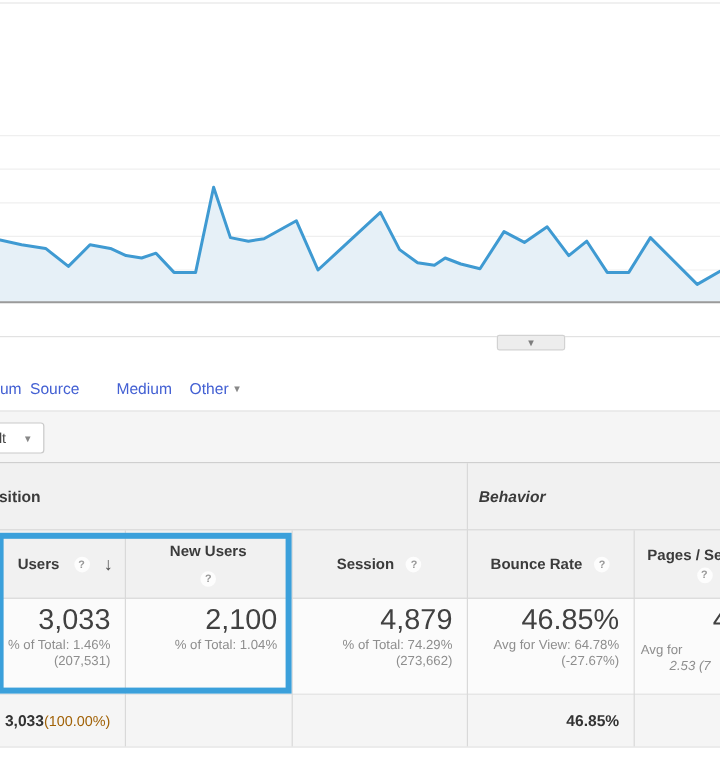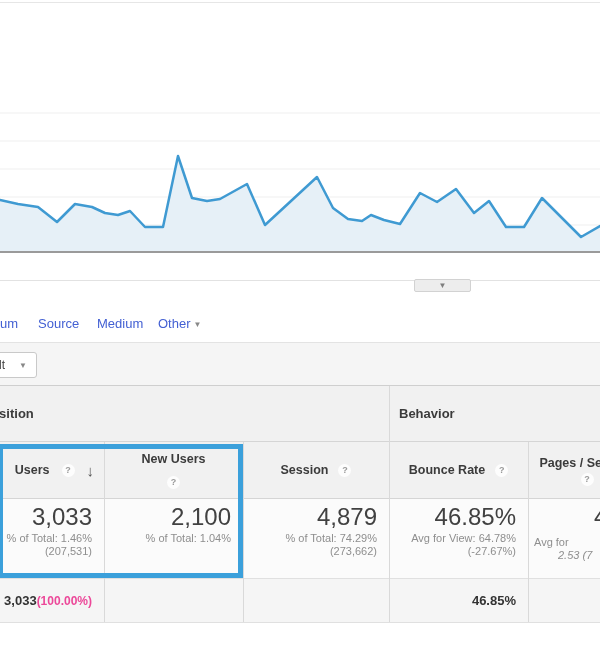--- a/index.html
+++ b/index.html
@@ -49,21 +49,21 @@
   }
   .sort-arrow { font-size:15px; color:#555; font-weight:normal; }
 
   .scell { position:absolute; top:499px; height:79px; text-align:right; padding:3px 12px 0 0; }
   .scell .val { font-size:24px; line-height:30px; color:#414141; }
   .scell .sub { font-size:11px; line-height:13px; color:#8e8e8e; }
   .scell .sub:first-of-type { margin-top:3px; }
 
   .dcell { position:absolute; top:579px; height:43px; line-height:43px; text-align:right; padding-right:12px; font-size:13px; white-space:nowrap; }
   .dcell b { color:#333; }
-  .dcell .pct { font-size:12px; color:#ec4899; font-weight:bold; }
+  .dcell .pct { font-size:12px; color:#a16207; font-weight:normal; }
 
   .frag { position:absolute; color:#8e8e8e; font-size:11px; line-height:13px; white-space:nowrap; }
 
   #blue-box {
     position:absolute; left:-2px; top:444px; width:245px; height:134px;
     border:5px solid #3ba0db; z-index:5; pointer-events:none;
   }
 </style>
 </head>
 <body>
@@ -84,21 +84,21 @@
         <line x1="0" x2="600" y1="152" y2="152" stroke="#9a9a9a" stroke-width="2"></line>
       </svg>
   </div>
 
   <div class="hairline" style="top:280px; background:#e2e2e2;"></div>
   <div id="collapse-btn">
     <span>▼</span>
   </div>
 
   <a class="dim-link" style="right:582px;">Source / Medium</a>
-  <a class="dim-link" style="left:38px;">Source</a>
+  <a class="dim-link" style="left:25px;">Source</a>
   <a class="dim-link" style="left:97px;">Medium</a>
   <a class="dim-link" style="left:158px;"><span>Other</span><span class="dd-arrow">▼</span></a>
 
   <div id="toolbar"></div>
   <div id="sort-btn">
     <span>Default</span><span class="dd-arrow">▼</span>
   </div>
 
   <div class="row-bg" id="group-row"></div>
   <div class="row-bg" id="colhead-row"></div>
@@ -109,21 +109,21 @@
   <div class="hl" style="top:441px;"></div>
   <div class="hl" style="top:498px;"></div>
   <div class="hl" style="top:578px; background:#e0e0e0;"></div>
   <div class="hl" style="top:622px; background:#e0e0e0;"></div>
   <div class="vl" style="left:389px; top:386px; height:236px;"></div>
   <div class="vl" style="left:104px; top:442px; height:180px;"></div>
   <div class="vl" style="left:243px; top:442px; height:180px;"></div>
   <div class="vl" style="left:528px; top:442px; height:180px;"></div>
 
   <div class="group-label" style="left:-37px;">Acquisition</div>
-  <div class="group-label" style="left:399px;">Behavior</div>
+  <div class="group-label" style="left:399px;font-style:italic;">Behavior</div>
 
   <div class="hcell" style="left:-46px; width:150px; justify-content:flex-end; padding-right:10px; gap:12px;">
     <span>Users</span>
     <span class="help">?</span>
     <span class="sort-arrow">↓</span>
   </div>
   <div class="hcell" style="left:104px; width:139px;flex-direction:column;">
     <span>New Users</span>
     <span class="help">?</span>
   </div>

